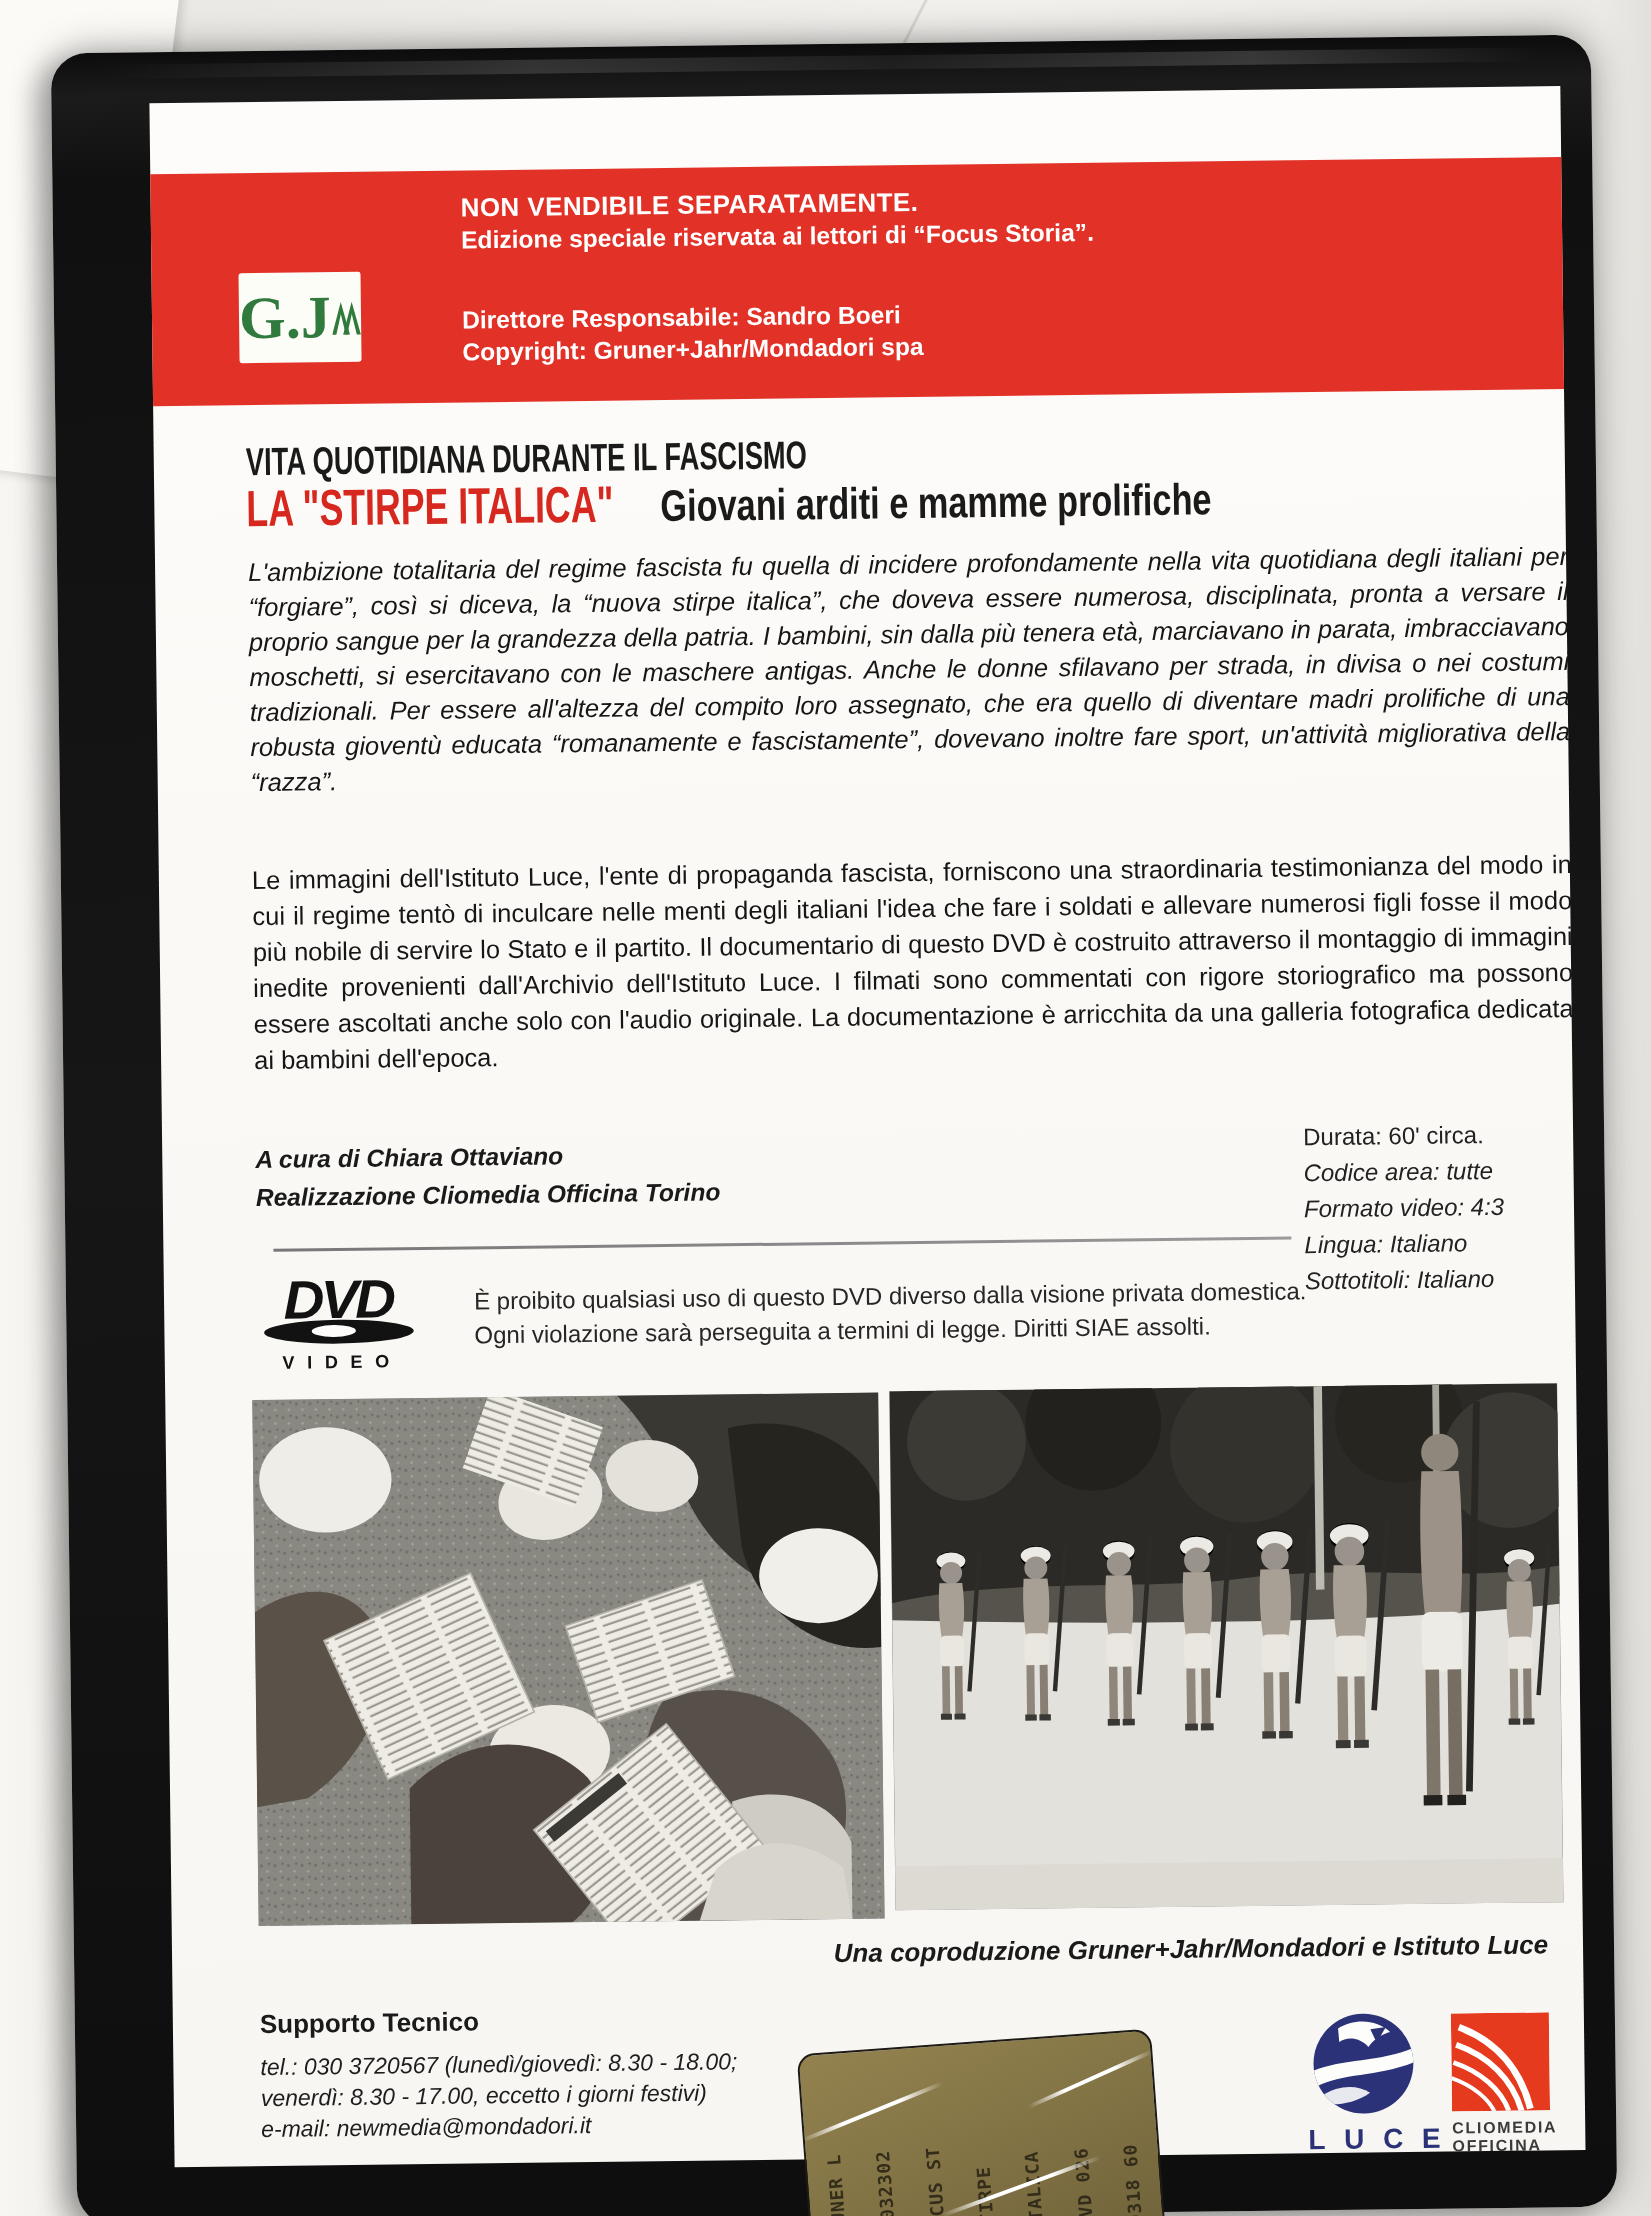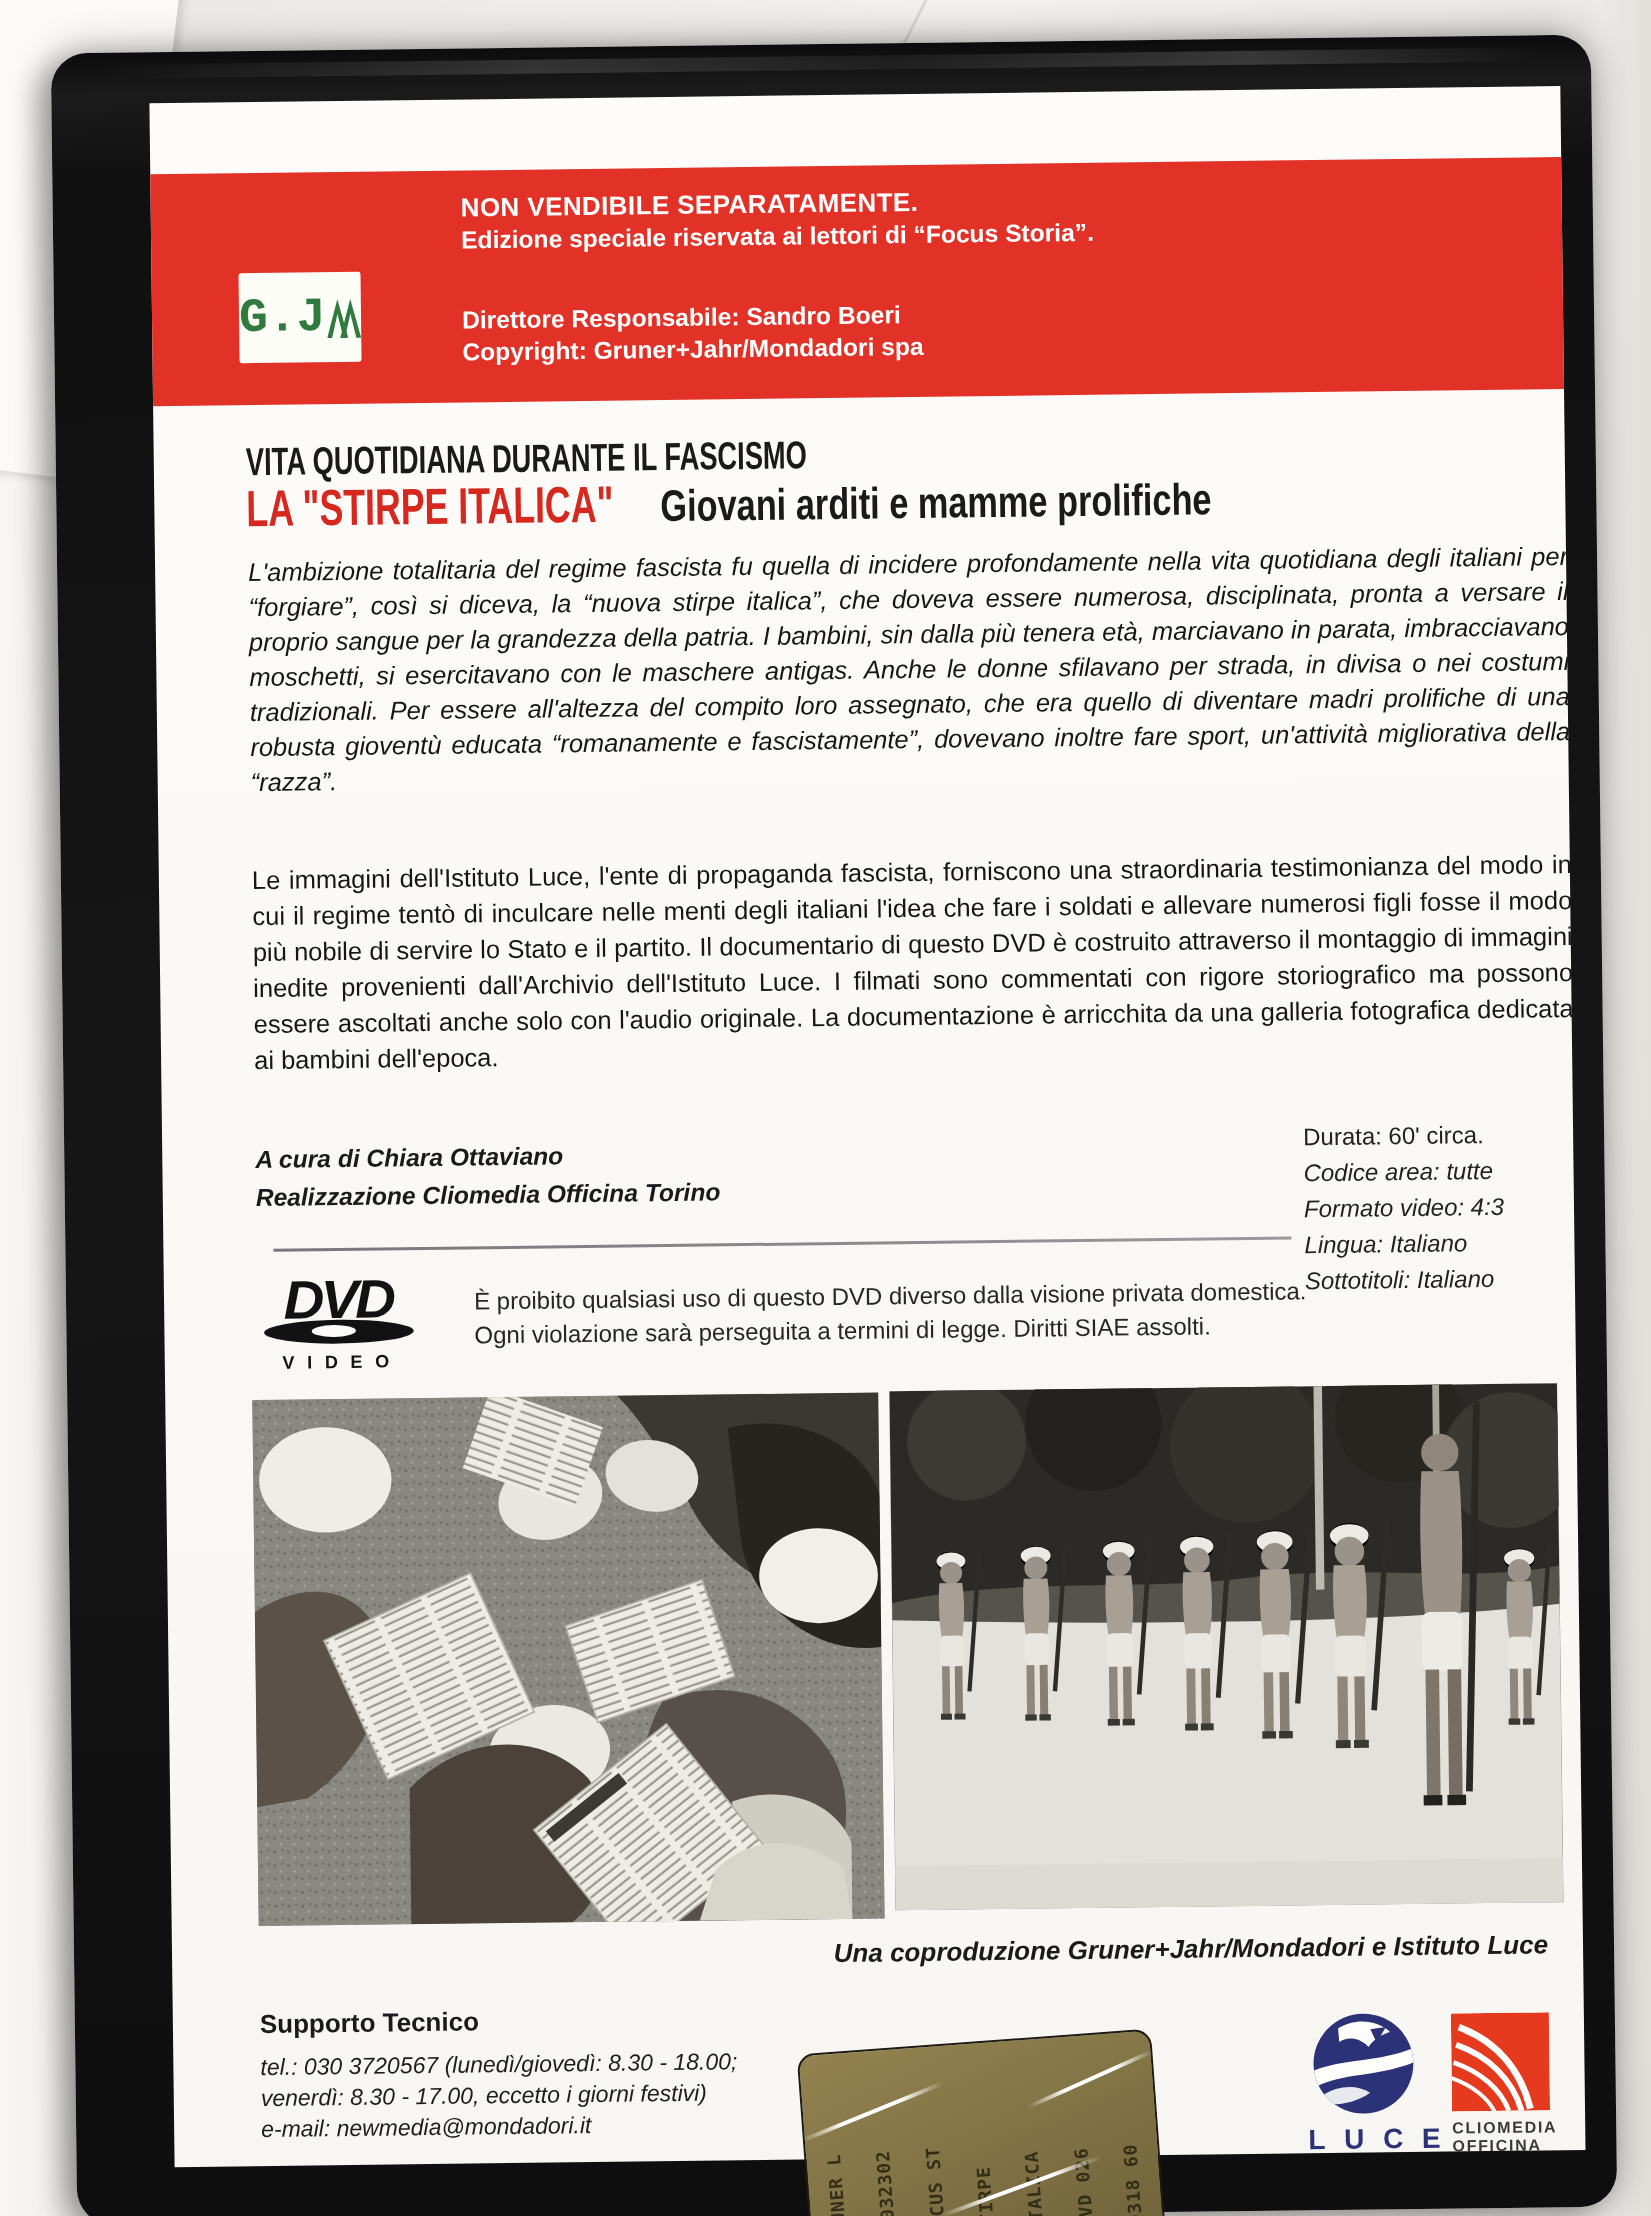--- a/index.html
+++ b/index.html
@@ -26,21 +26,21 @@
   }
   
   .banner{position:absolute;left:0;top:71px;width:100%;height:232px;}
   .banner-text{position:absolute;left:310px;top:20.4px;color:#fff;font-weight:bold;}
   .bl1{font-size:26px;line-height:34px;letter-spacing:0.4px;}
   .bl2{font-size:24.6px;line-height:32px;}
   .bl3{font-size:24.6px;line-height:32px;margin-top:48px;}
   .bl4{font-size:24.6px;line-height:32px;}
   .gja-box{position:absolute;left:87px;top:100px;width:122px;height:90px;background:#fdfdf8;border-radius:2.5px;
     display:flex;align-items:center;justify-content:center;gap:1.7px;}
-  .gja-text{font-family:Liberation Mono, monospace;font-weight:bold;font-size:48px;line-height:1;}
+  .gja-text{font-family:Liberation Serif, serif;font-weight:bold;font-size:60px;line-height:1;}
   
   .kicker{position:absolute;left:92px;top:338px;font-weight:800;font-size:39px;white-space:nowrap;}
   .cond{display:inline-block;transform:scaleX(.70);transform-origin:0 70%;letter-spacing:0px;}
   .cond2{display:inline-block;transform:scaleX(.78);transform-origin:0 70%;}
   .titleline{position:absolute;left:92px;top:377px;display:flex;align-items:baseline;white-space:nowrap;}
   .title-red{font-weight:800;font-size:51px;}
   .title-black{font-weight:800;font-size:44px;margin-left:-110px;}
   
   .para{position:absolute;left:93px;width:1320px;text-align:justify;color:#161616;}
   .p1{top:453px;font-style:italic;font-size:25.5px;line-height:35px;}

